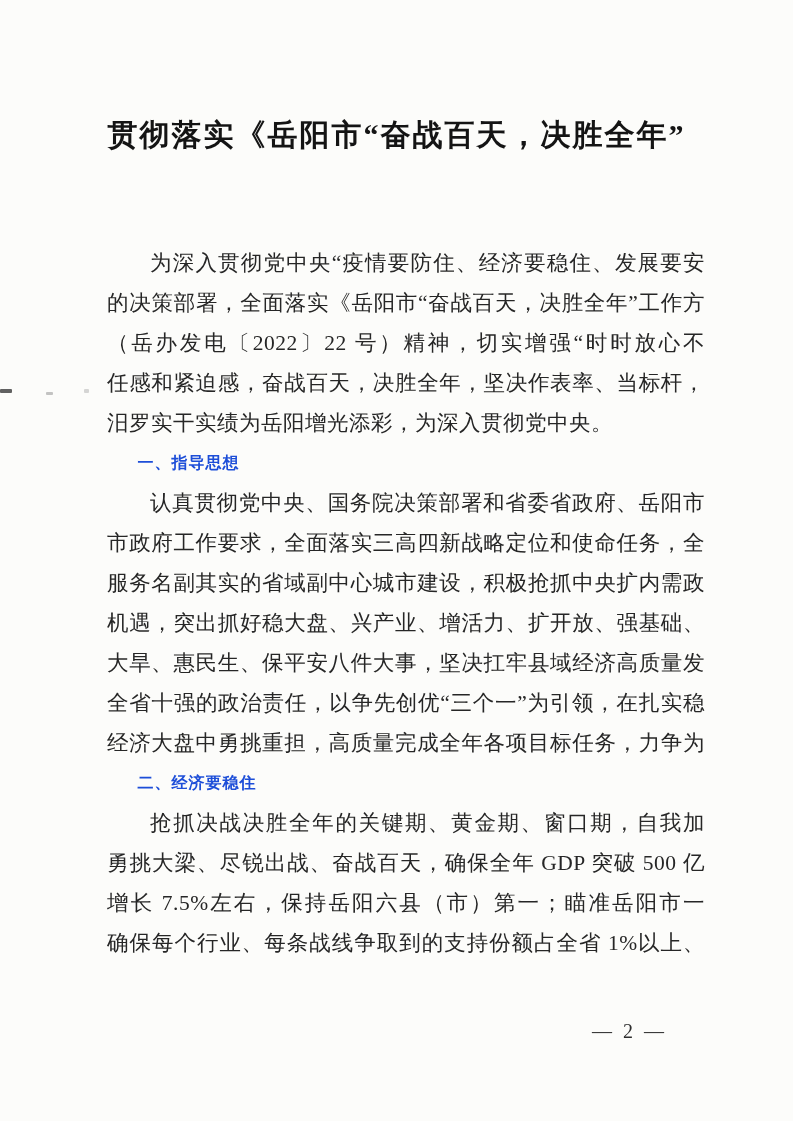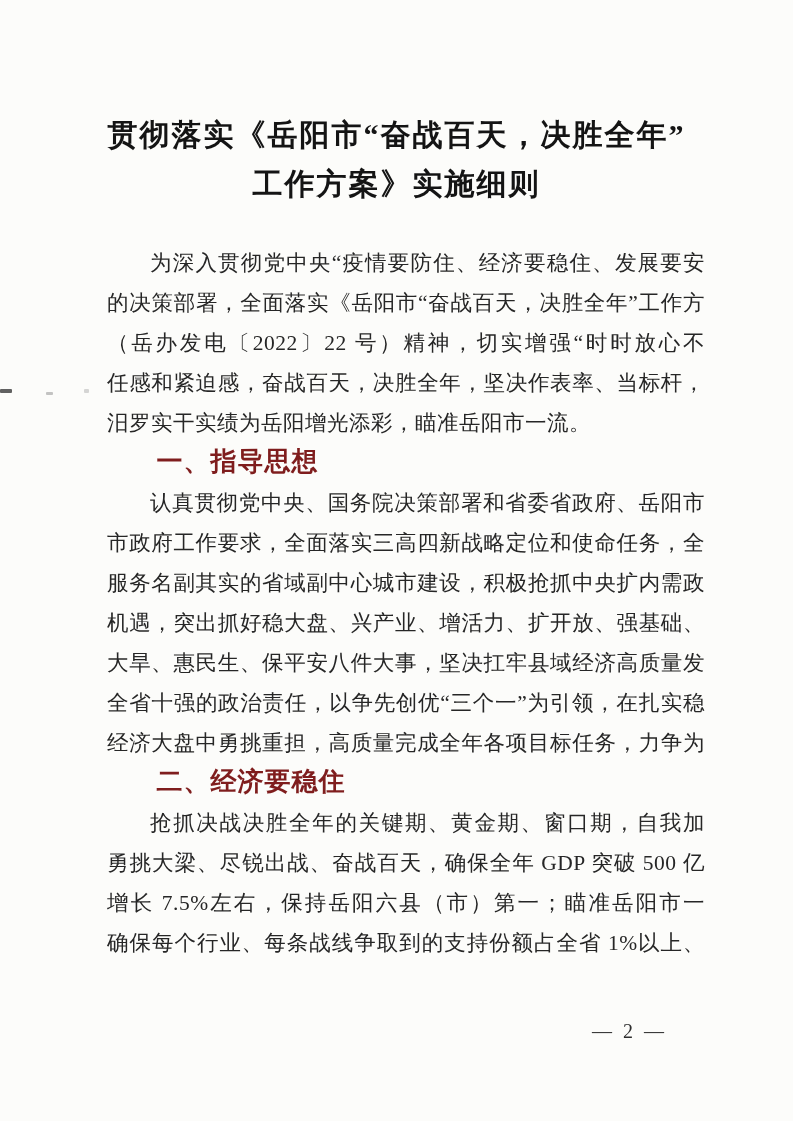--- a/index.html
+++ b/index.html
@@ -38,26 +38,26 @@
     height: 40px;
     letter-spacing: 0.5px;
     text-align: justify;
     text-align-last: justify;
     color: #262626;
     overflow: hidden;
   }
   .line.first { text-indent: 2em; }
   .line.end { text-align: left; text-align-last: left; }
   .heading {
-    font-family: Liberation Mono, monospace;
+    font-family: Liberation Sans, sans-serif;
     font-weight: 700;
-    font-size: 26px;
+    font-size: 16px;
     line-height: 40px;
     height: 40px;
-    color: #7f1d1d;
+    color: #1d4ed8;
     text-indent: 1.9em;
     letter-spacing: 1px;
   }
   .page-number {
     position: absolute;
     top: 1020px;
     right: 126px;
     font-size: 20px;
     letter-spacing: 3px;
     color: #2e2e2e;
@@ -68,29 +68,28 @@
   .artifact-2 { left: 46px; top: 392px; width: 7px;  height: 3px; background: #8a8a8a; opacity: 0.5; }
   .artifact-3 { left: 84px; top: 389px; width: 5px;  height: 4px; background: #9a9a9a; opacity: 0.4; }
 </style>
 </head>
 <body>
 
 <div class="page">
 
   <div class="title">
     <div>贯彻落实《岳阳市“奋战百天，决胜全年”</div>
-    <div>工作方案》实施细则</div>
   </div>
 
   <div class="content">
       <div class="line first">为深入贯彻党中央“疫情要防住、经济要稳住、发展要安全”</div>
       <div class="line">的决策部署，全面落实《岳阳市“奋战百天，决胜全年”工作方案》</div>
       <div class="line">（岳办发电〔2022〕22 号）精神，切实增强“时时放心不下”的责</div>
       <div class="line">任感和紧迫感，奋战百天，决胜全年，坚决作表率、当标杆，以</div>
-      <div class="line end">汨罗实干实绩为岳阳增光添彩，瞄准岳阳市一流。</div>
+      <div class="line end">汨罗实干实绩为岳阳增光添彩，为深入贯彻党中央。</div>
       <div class="heading">一、指导思想</div>
       <div class="line first">认真贯彻党中央、国务院决策部署和省委省政府、岳阳市委</div>
       <div class="line">市政府工作要求，全面落实三高四新战略定位和使命任务，全力</div>
       <div class="line">服务名副其实的省域副中心城市建设，积极抢抓中央扩内需政策</div>
       <div class="line">机遇，突出抓好稳大盘、兴产业、增活力、扩开放、强基础、抗</div>
       <div class="line">大旱、惠民生、保平安八件大事，坚决扛牢县域经济高质量发展</div>
       <div class="line">全省十强的政治责任，以争先创优“三个一”为引领，在扎实稳住</div>
       <div class="line">经济大盘中勇挑重担，高质量完成全年各项目标任务，力争为岳</div>
       <div class="heading">二、经济要稳住</div>
       <div class="line first">抢抓决战决胜全年的关键期、黄金期、窗口期，自我加压、</div>

